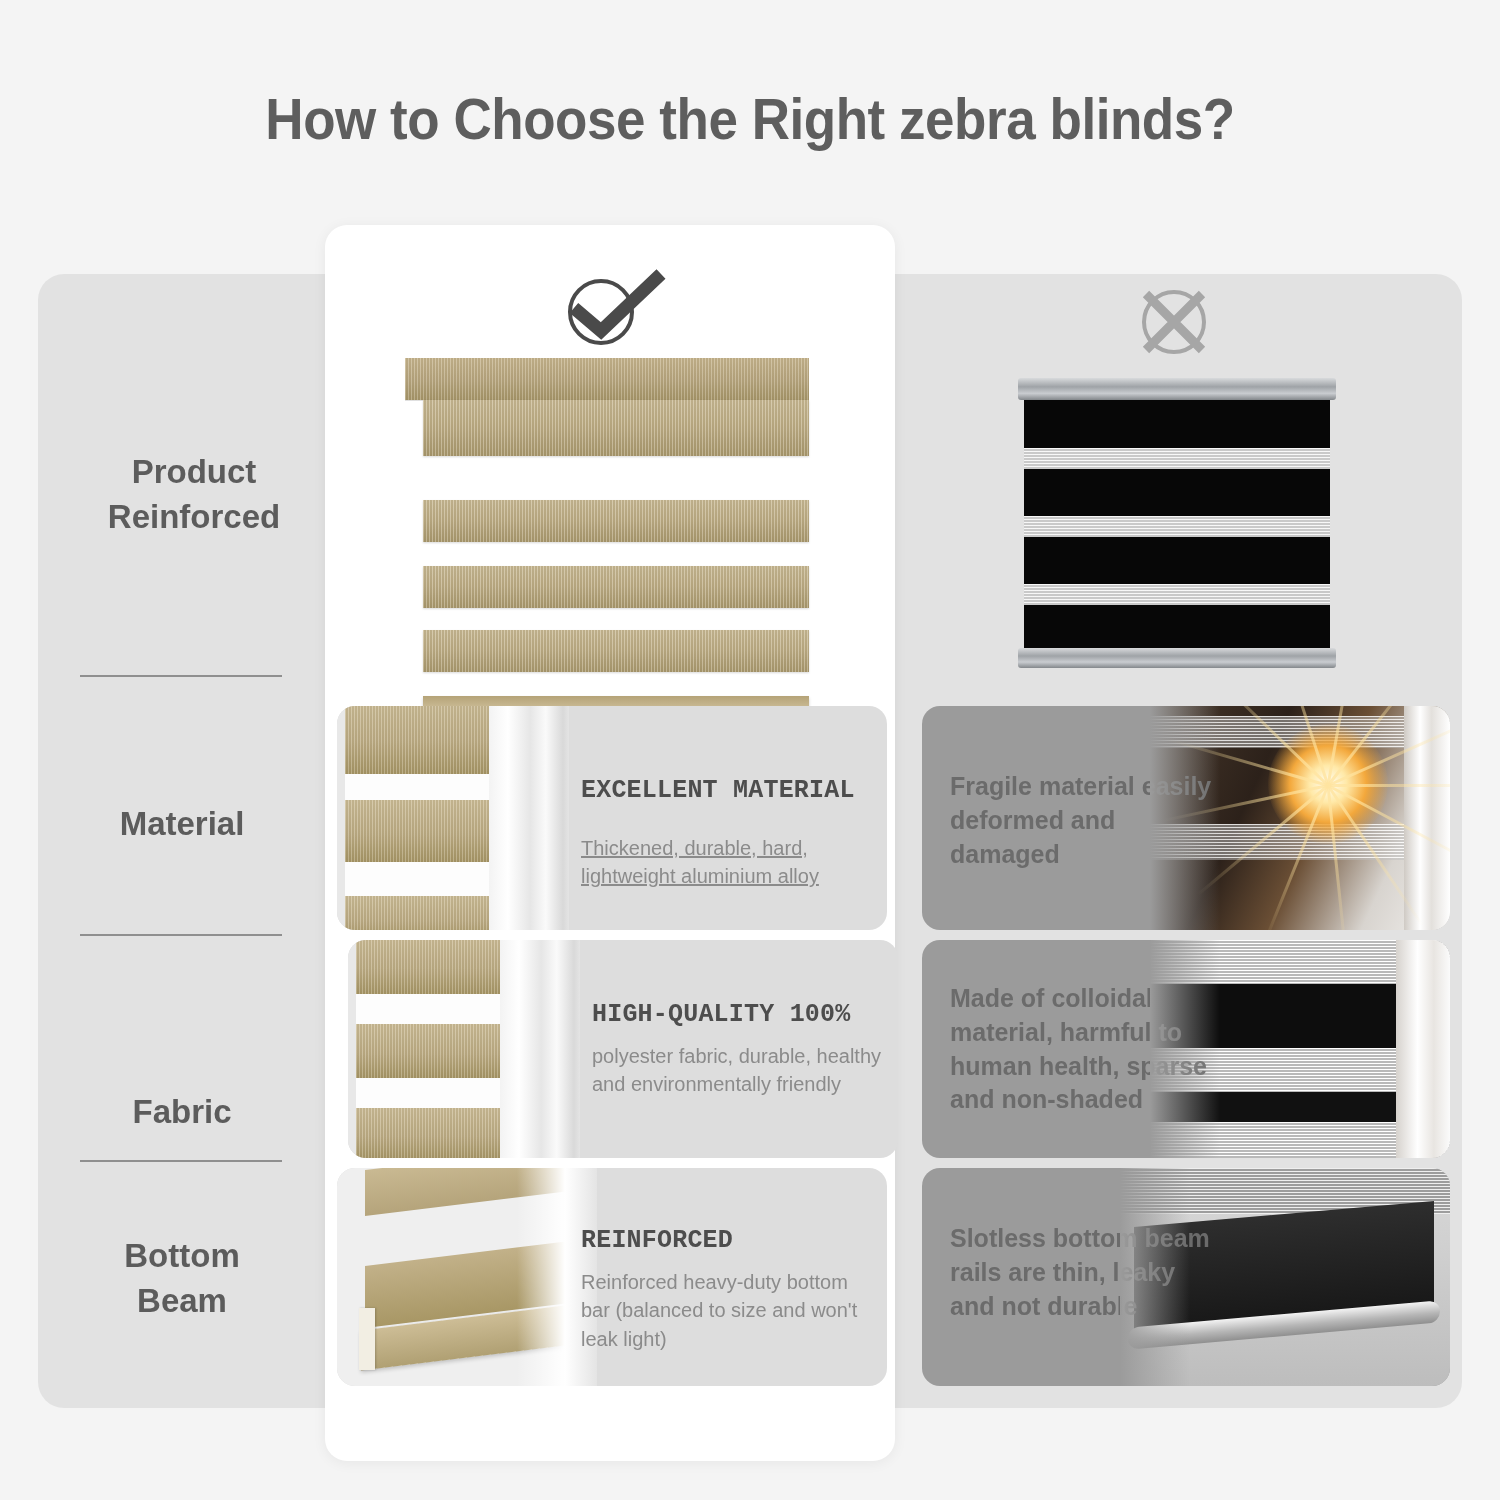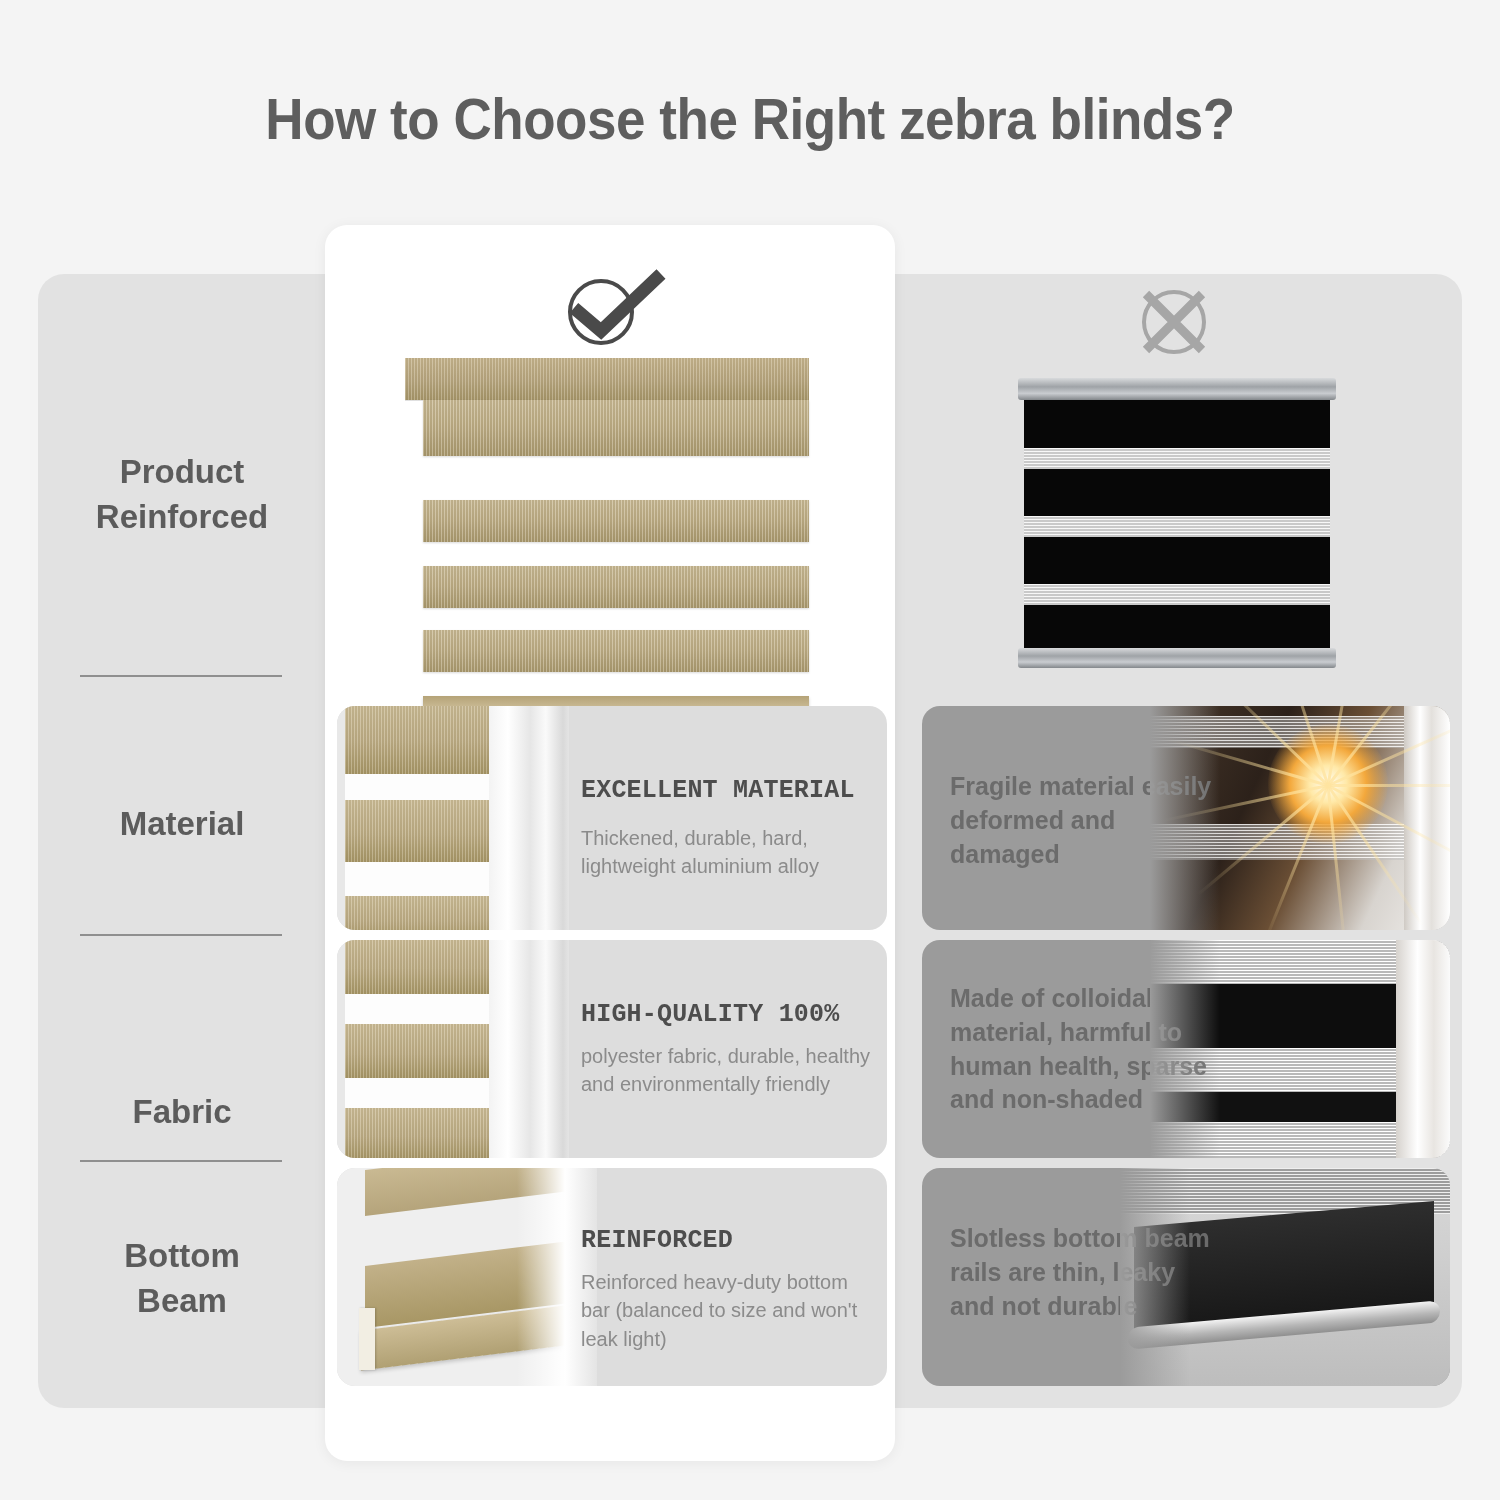--- a/index.html
+++ b/index.html
@@ -191,21 +191,21 @@
 </style>
 </head>
 <body>
 
 <div class="page-title">How to Choose the Right zebra blinds?</div>
 
 <div class="grey-panel"></div>
 
 <div class="label-col">
 
-  <div class="row-label" style="top:176px;">
+  <div class="row-label" style="top:176px;padding-left:12px;">
     <div>Product</div>
     <div>Reinforced</div>
   </div>
   <div class="divider" style="top:401px;"></div>
 
   <div class="row-label" style="top:528px;">
     <div>Material</div>
   </div>
   <div class="divider" style="top:660px;"></div>
 
@@ -259,21 +259,21 @@
   <div class="photo">
     <div class="ph-slat" style="top:-4px;height:72px;left:8px;"></div>
     <div class="ph-gap" style="top:68px;height:26px;left:8px;"></div>
     <div class="ph-slat" style="top:94px;height:62px;left:8px;"></div>
     <div class="ph-gap" style="top:156px;height:34px;left:8px;"></div>
     <div class="ph-slat" style="top:190px;height:46px;left:8px;"></div>
     <div class="winframe"></div>
   </div>
   <div class="txt">
     <div class="good-head" style="top:70px;">EXCELLENT MATERIAL</div>
-    <div class="good-body" style="top:118px;">Thickened, durable, hard, lightweight aluminium alloy</div>
+    <div class="good-body" style="top:128px;text-decoration:underline;">Thickened, durable, hard, lightweight aluminium alloy</div>
   </div>
 </div>
 
 <div class="bad-card" style="left:922px;top:706px;width:528px;height:224px;">
   <div class="bad-photo">
     <div style="position:absolute;inset:0;background:linear-gradient(115deg,#4a3a2c 0%,#2c211a 35%,#6b4f35 55%,#d8d4cf 78%,#f2f0ee 100%);"></div>
     <div style="position:absolute;left:0;top:10px;width:100%;height:32px;background:repeating-linear-gradient(180deg,rgba(255,255,255,0.85) 0 1px,rgba(190,190,190,0.5) 1px 3px);"></div>
     <div style="position:absolute;left:0;top:118px;width:100%;height:36px;background:repeating-linear-gradient(180deg,rgba(255,255,255,0.85) 0 1px,rgba(190,190,190,0.5) 1px 3px);"></div>
     <div style="position:absolute;right:0;top:0;width:46px;height:100%;background:linear-gradient(90deg,#cfcac4 0%,#ffffff 35%,#e3e0dc 60%,#ffffff 100%);"></div>
     <div class="sun" style="left:118px;top:18px;">
@@ -289,21 +289,21 @@
       <div class="sunray" style="transform:rotate(252deg)"></div>
       <div class="sunray" style="transform:rotate(280deg)"></div>
       <div class="sunray" style="transform:rotate(308deg)"></div>
       <div class="sunray" style="transform:rotate(336deg)"></div>
     </div>
     <div class="fade-left"></div>
   </div>
   <div class="bad-txt" style="top:64px;">Fragile material easily deformed and damaged</div>
 </div>
 
-<div class="good-card" style="left:337px;top:940px;width:550px;height:218px;">
+<div class="good-card" style="left:348px;top:940px;width:550px;height:218px;">
   <div class="photo">
     <div class="ph-slat" style="top:-2px;height:56px;left:8px;"></div>
     <div class="ph-gap" style="top:54px;height:30px;left:8px;"></div>
     <div class="ph-slat" style="top:84px;height:54px;left:8px;"></div>
     <div class="ph-gap" style="top:138px;height:30px;left:8px;"></div>
     <div class="ph-slat" style="top:168px;height:52px;left:8px;"></div>
     <div class="winframe"></div>
   </div>
   <div class="txt">
     <div class="good-head" style="top:60px;">HIGH-QUALITY 100%</div>

